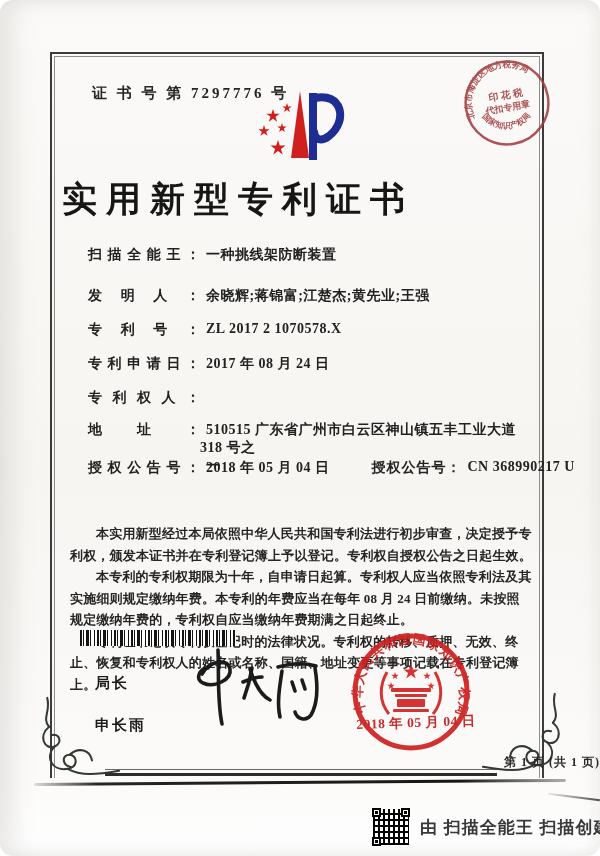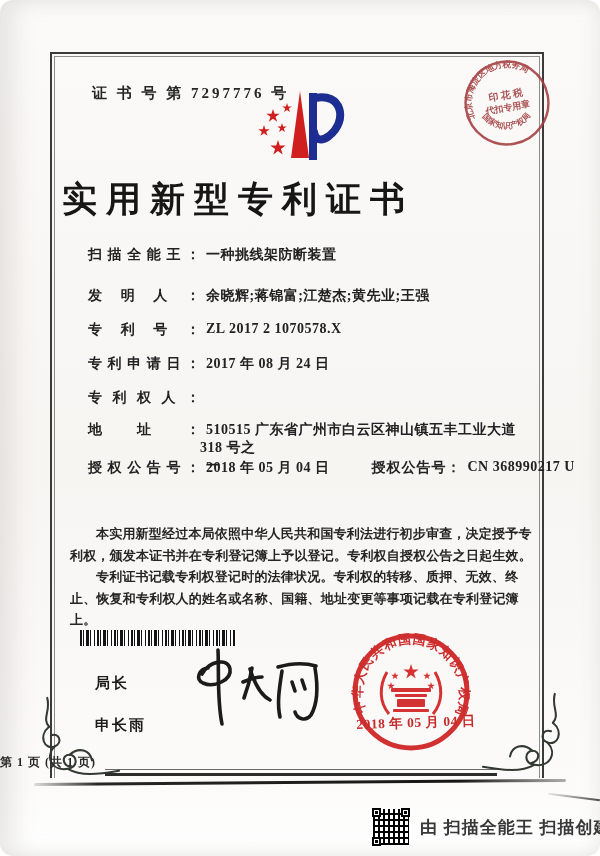--- a/index.html
+++ b/index.html
@@ -74,21 +74,21 @@
   .signature path{fill:none;stroke:#1b1b1b;stroke-width:3.6;stroke-linecap:round;stroke-linejoin:round;}
 
   .seal{position:absolute;left:349px;top:630px;width:124px;height:124px;opacity:.93;}
   .seal .ring{fill:none;stroke:#cf2222;stroke-width:5;}
   .seal text{fill:#c81f1f;font-weight:bold;}
   .seal .emblem{fill:#d32525;}
   .seal-date{
     position:absolute;left:338px;top:714px;width:156px;text-align:center;
     color:#c62a2a;font-size:13.5px;font-weight:bold;letter-spacing:.5px;transform:rotate(-2deg);
   }
-  .page-footer{position:absolute;left:0;top:754px;width:600px;text-align:left;font-size:12px;font-weight:bold;letter-spacing:1px;color:#2a2a2a;}
+  .page-footer{position:absolute;left:0;top:754px;width:600px;text-align:right;font-size:12px;font-weight:bold;letter-spacing:1px;color:#2a2a2a;}
 
   .paper-edge{
     position:absolute;left:34px;top:781px;width:532px;height:3px;transform:rotate(-0.45deg);
     background:linear-gradient(90deg,rgba(45,45,45,.15),#262626 12%,#161616 80%,rgba(60,60,60,.4));
     border-radius:2px;
   }
   .paper-edge2{
     position:absolute;left:548px;top:796px;width:52px;height:2px;transform:rotate(7deg);
     background:linear-gradient(90deg,rgba(70,70,70,.1),#4a4a4a);
   }
@@ -192,20 +192,21 @@
       <span class="fvalue">2018 年 05 月 04 日</span>
       <span class="grant-right">
         <span class="glabel">授权公告号：</span>
         <span class="fvalue">CN 368990217 U</span>
       </span>
     </div>
   </div>
 
   <div class="body-text">
     <p>本实用新型经过本局依照中华人民共和国专利法进行初步审查，决定授予专利权，颁发本证书并在专利登记簿上予以登记。专利权自授权公告之日起生效。</p>
+    <p>本专利的专利权期限为十年，自申请日起算。专利权人应当依照专利法及其实施细则规定缴纳年费。本专利的年费应当在每年 08 月 24 日前缴纳。未按照规定缴纳年费的，专利权自应当缴纳年费期满之日起终止。</p>
     <p>专利证书记载专利权登记时的法律状况。专利权的转移、质押、无效、终止、恢复和专利权人的姓名或名称、国籍、地址变更等事项记载在专利登记簿上。</p>
   </div>
 
   <div class="barcode"></div>
 
   <div class="sig-role">局长</div>
   <div class="sig-name">申长雨</div>
 
   <svg class="signature" viewBox="0 0 160 88">
     <path d="M30,32 C38,18 56,16 58,27 C60,38 42,46 31,41 C23,37 27,27 36,26"></path>

